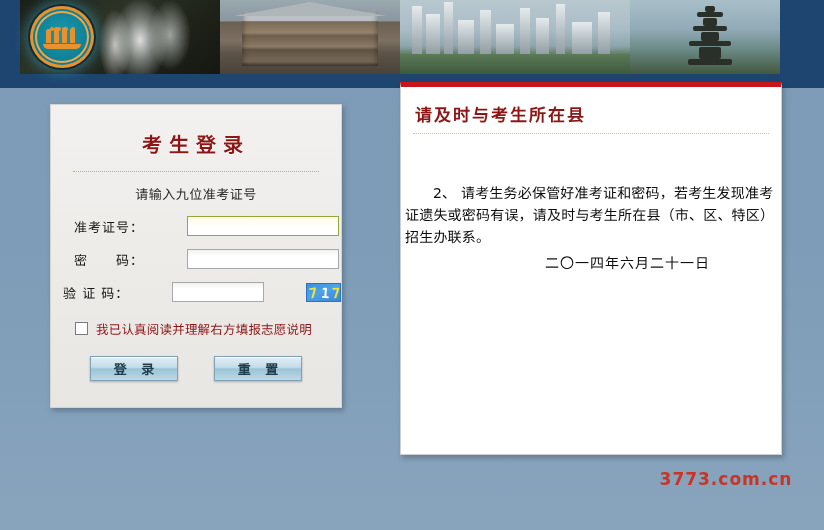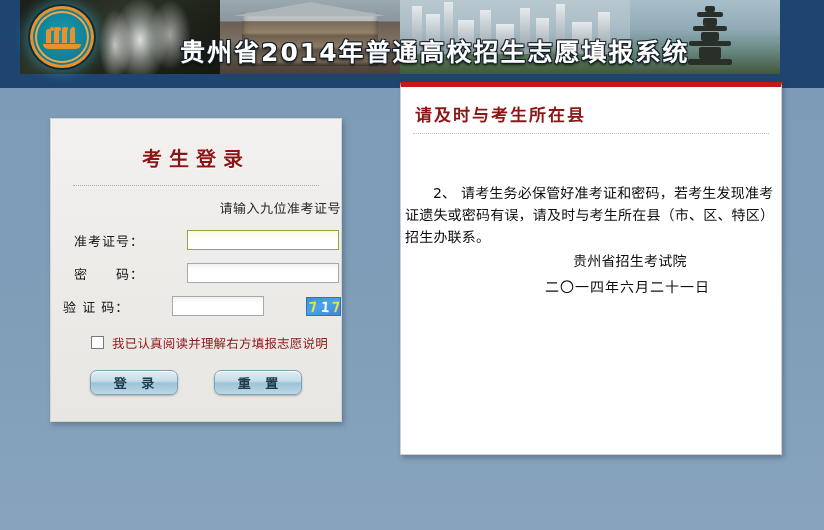--- a/index.html
+++ b/index.html
@@ -151,21 +151,21 @@
     position: absolute; left: 8px; top: 2px; width: 26px; height: 4px;
   }
   #logo .dots span {
     position: absolute; top: 0; width: 4px; height: 4px; border-radius: 50%;
     background: #e8922e;
   }
 
   
   #login-panel {
     position: absolute;
-    left: 50px; top: 118px;
+    left: 50px; top: 104px;
     width: 292px; height: 304px;
     background: linear-gradient(180deg,#f2f1ef 0%,#ecebe8 55%,#e7e6e3 100%);
     border: 1px solid #d4d3d0;
     box-shadow: 2px 3px 5px rgba(20,40,60,.30);
   }
   #login-title {
     margin: 24px 0 0 0;
     text-align: center;
     font-size: 20px;
     font-weight: bold;
@@ -173,21 +173,21 @@
     color: #8c1616;
     text-shadow: 0 1px 0 #fff;
   }
   #login-divider {
     margin: 13px 22px 0 22px;
     border-top: 1px dotted #b4aaa2;
     height: 0;
   }
   #login-subtitle {
     margin-top: 12px;
-    text-align: right;
+    text-align: center;
     font-size: 13px;
     color: #2a2a2a;
     letter-spacing: .5px;
   }
   .form-row {
     display: flex;
     align-items: center;
     margin-top: 13px;
     padding-left: 12px;
     gap: 36px;
@@ -236,21 +236,21 @@
   }
   #captcha-image .d1 { left: 2px;  color: #f2e42c; transform: rotate(-6deg); }
   #captcha-image .d2 { left: 14px; color: #ffffff; transform: rotate(4deg); }
   #captcha-image .d3 { left: 25px; color: #f5e231; transform: rotate(-3deg); }
   #captcha-image .d4 { left: 37px; color: #3fe0a8; transform: rotate(7deg); }
 
   #agree-row {
     display: flex;
     align-items: center;
     margin-top: 17px;
-    padding-left: 40px;
+    padding-left: 24px;
   }
   #agree-checkbox {
     width: 13px; height: 13px;
     border: 1px solid #7a7a7a;
     background: #fff;
     margin-right: 8px;
     flex: none;
   }
   #agree-label {
     font-size: 12.5px;
@@ -260,21 +260,21 @@
 
   #button-row {
     display: flex;
     justify-content: center;
     gap: 36px;
     margin-top: 18px;
   }
   .btn {
     width: 88px; height: 25px;
     border: 1px solid #7fa3b5;
-    border-radius: 7px;
+    border-radius: 0;
     background: linear-gradient(180deg,#e3eef4 0%,#c3dce8 45%,#9cc3d6 52%,#bcd8e6 100%);
     font-size: 13px;
     font-weight: bold;
     letter-spacing: 5px;
     text-indent: 5px;
     color: #1f3b4a;
     cursor: pointer;
     box-shadow: inset 0 1px 0 rgba(255,255,255,.85), 0 1px 2px rgba(0,0,0,.25);
     font-family: "DejaVu Sans", "Liberation Sans", sans-serif;
   }
@@ -377,21 +377,20 @@
           <i class="pg3"></i>
           <i class="pg4"></i>
         <i class="pg5"></i>
           <i class="pg6"></i>
           <i class="pg7"></i>
           <i class="pg8"></i>
       </div>
     </div>
   </div>
 
-  <div id="banner-title">贵州省2014年普通高校招生志愿填报系统</div>
 
   <div id="logo">
     <div class="ring-outer"></div>
     <div class="ring-inner"></div>
     <div class="boat">
       <div class="dots">
         <span style="left:0"></span>
           <span style="left:7px"></span>
         <span style="left:14px"></span>
           <span style="left:21px"></span>
@@ -442,20 +441,20 @@
     <button class="btn">重 置</button>
   </div>
 </div>
 
 <div id="notice-panel">
   <div id="notice-title">请及时与考生所在县</div>
   <div id="notice-divider"></div>
   <div id="notice-body">
     <p class="p2">2、 请考生务必保管好准考证和密码，若考生发现准考证遗失或密码有误，请及时与考生所在县（市、区、特区）招生办联系。</p>
     <div id="notice-sign">
-      <div id="sign-org">贵州省招生考试院</div>
       <div id="sign-date">二〇一四年六月二十一日</div>
     </div>
   </div>
 </div>
 
 <div id="watermark">
+  <div id="wm-sub">3773.com.cn</div>
 </div>
 
 </body></html>

